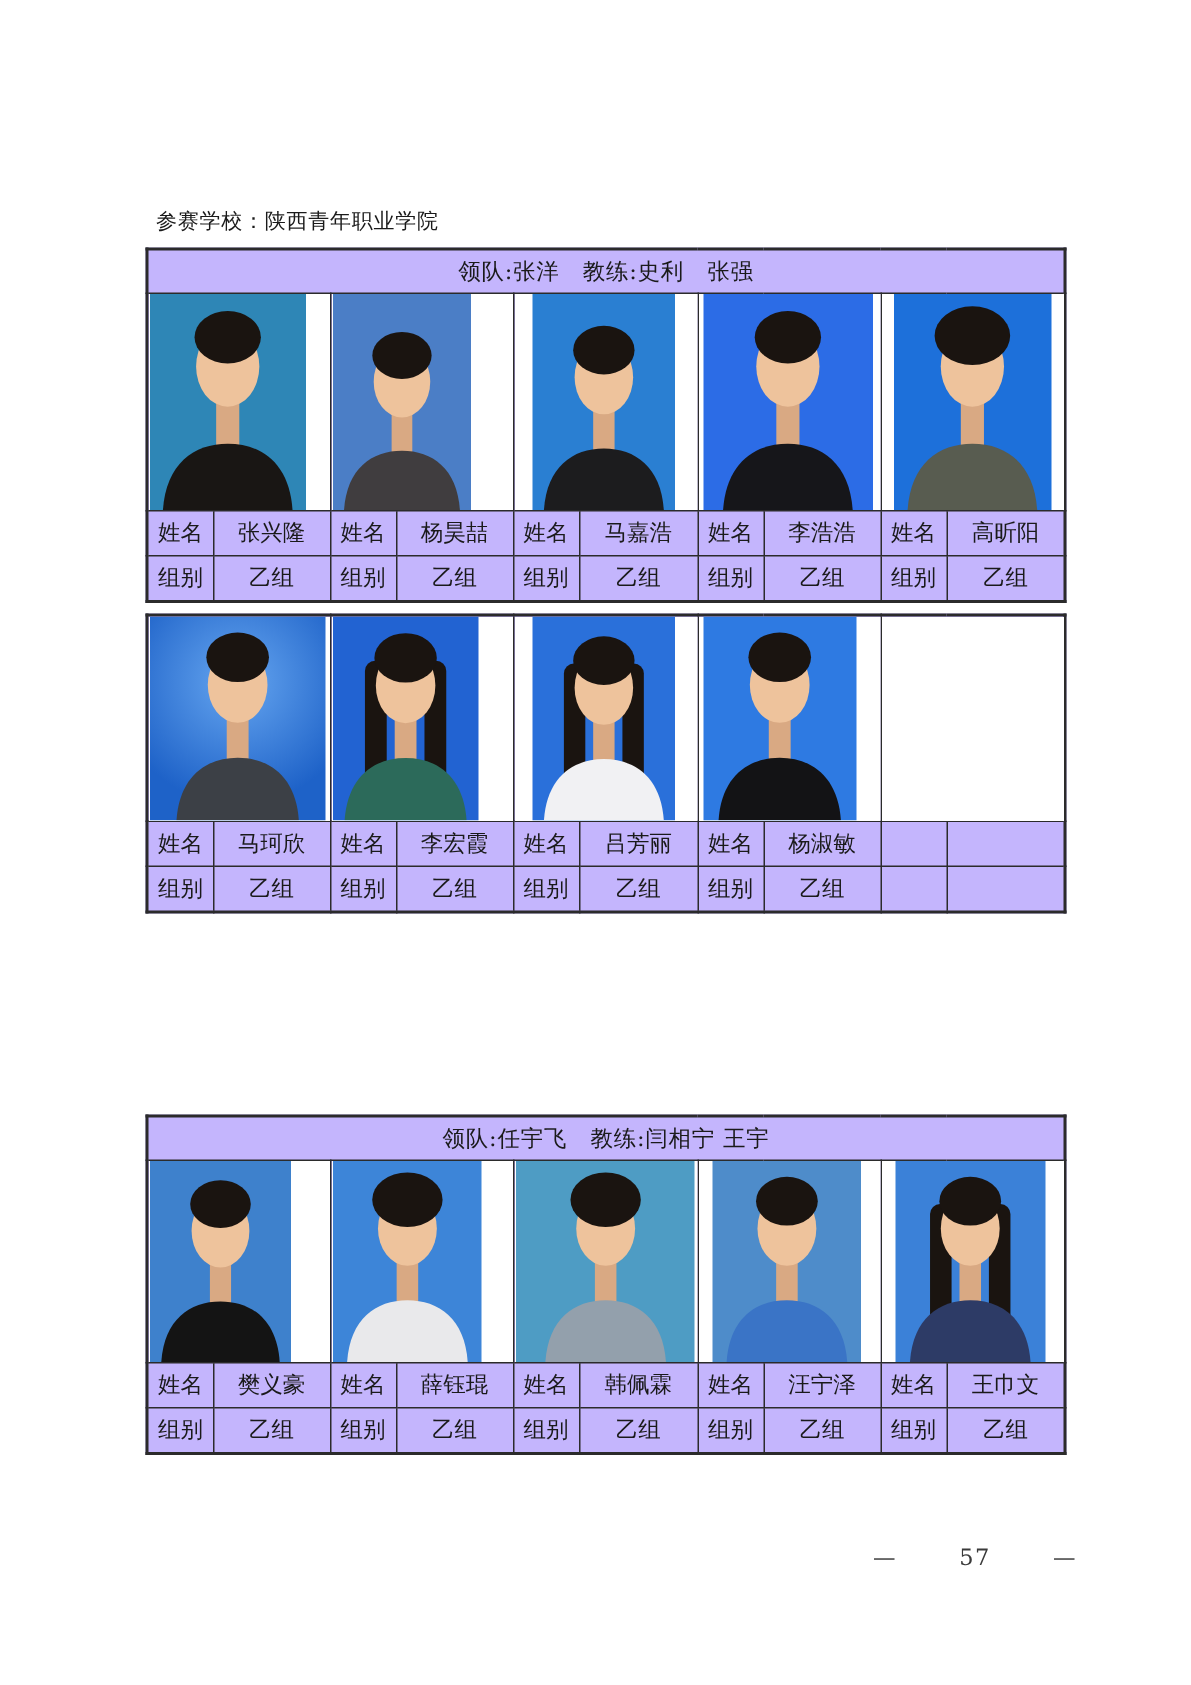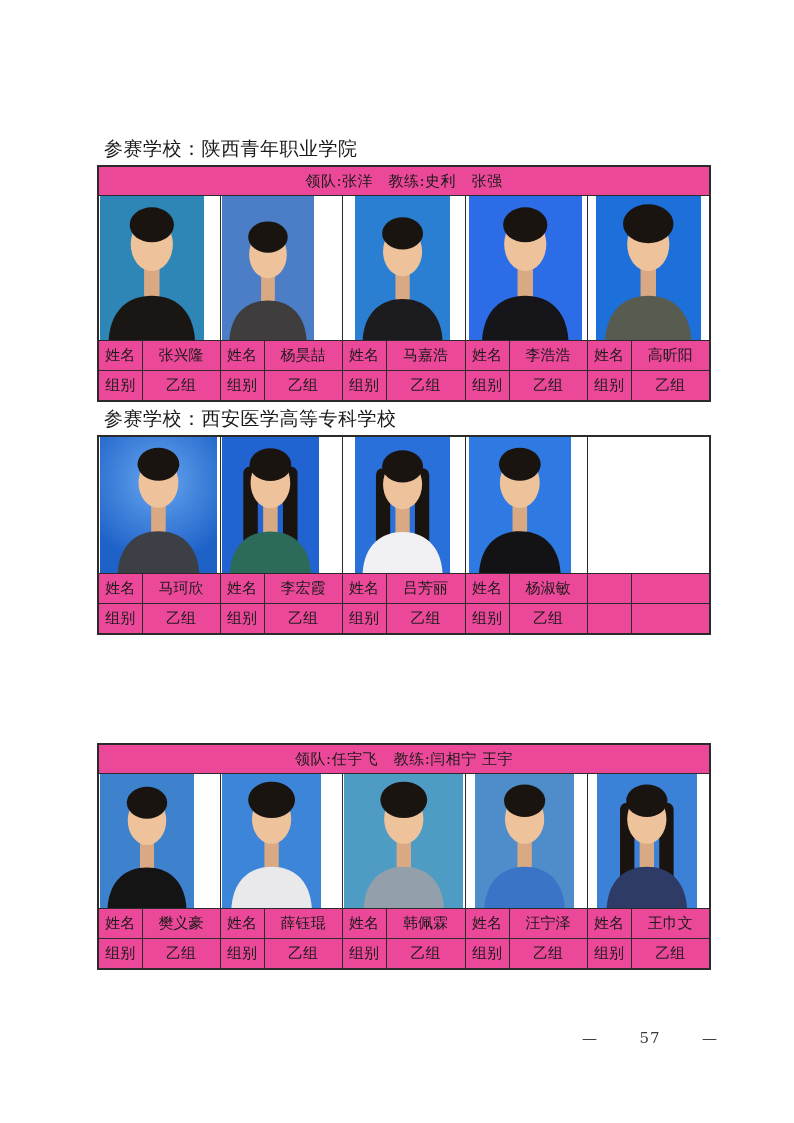--- a/index.html
+++ b/index.html
@@ -7,26 +7,26 @@
     width:794px;height:1123px;background:#ffffff;position:relative;
     font-family:"DejaVu Serif","Liberation Serif",serif;color:#1a1a1a;
     overflow:hidden;
   }
   .page{position:absolute;inset:0;background:#fff;}
   .section{position:absolute;left:97px;width:614px;}
   .section-0{top:139px;}
   .section-1{top:409px;}
   .section-2{top:743px;}
   .school-label{
-    margin-left:7px;margin-bottom:8px;font-size:19px;line-height:18px;
+    margin-left:7px;margin-bottom:8px;font-size:14px;line-height:18px;
     letter-spacing:0.5px;white-space:pre;
   }
   table.roster{
     border-collapse:collapse;table-layout:fixed;width:613px;
-    border:2px solid #2b2b2b;background:#ec4899;
+    border:2px solid #2b2b2b;background:#c4b5fd;
   }
   table.roster td{
     border:1px solid #2b2b2b;text-align:center;vertical-align:middle;
     padding:0;font-size:15px;overflow:hidden;
   }
   tr.leader-row td{height:28px;letter-spacing:0.5px;white-space:pre;}
   td.photo-cell{position:relative;background:#fff;}
   .section-0 td.photo-cell{height:144px;}
   .section-1 td.photo-cell{height:136px;}
   .section-2 td.photo-cell{height:134px;}
@@ -137,21 +137,20 @@
               <td>组别</td>
               <td>乙组</td>
               <td>组别</td>
               <td>乙组</td>
             </tr>
       </tbody>
     </table>
   </div>
 
   <div class="section section-1">
-    <div class="school-label">参赛学校：西安医学高等专科学校</div>
     <table class="roster">
       <colgroup>
         <col style="width:44px">
             <col style="width:78px">
         <col style="width:44px">
             <col style="width:78px">
         <col style="width:44px">
             <col style="width:79px">
         <col style="width:44px">
             <col style="width:78px">

